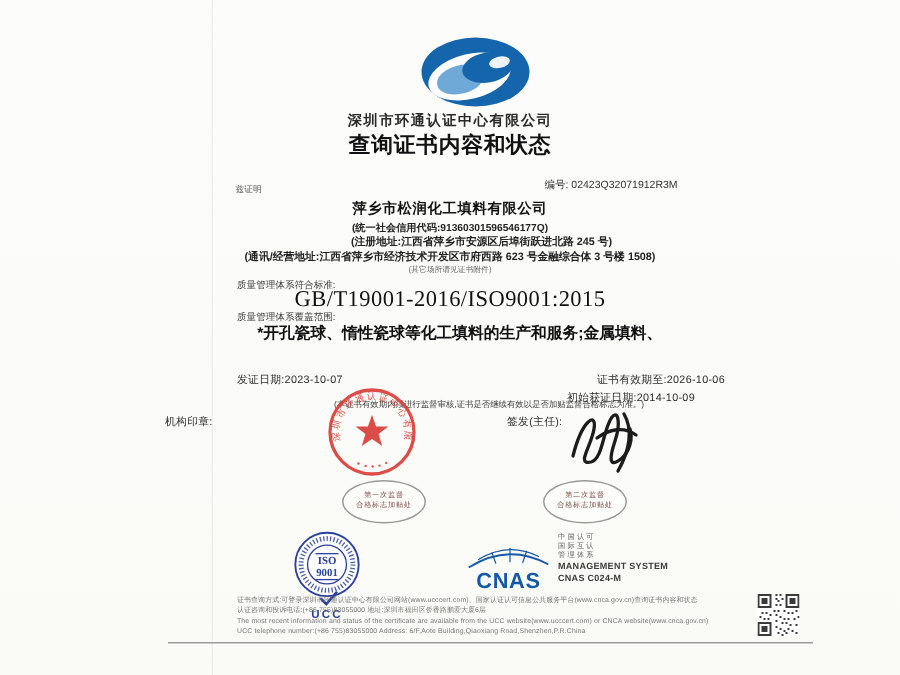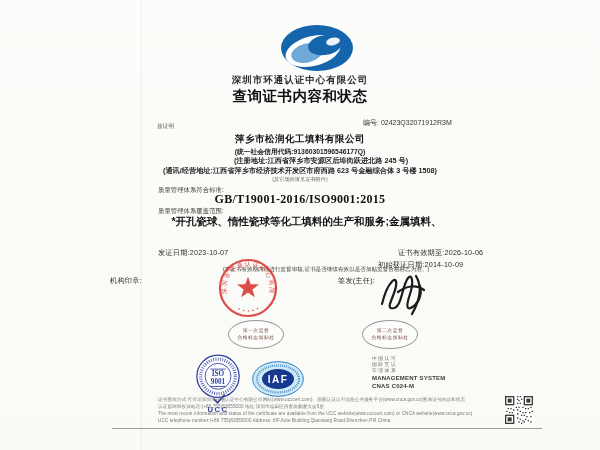--- a/index.html
+++ b/index.html
@@ -49,21 +49,21 @@
   <div class="abs" style="left:363px;top:118px;font-size:7px;color:#333;">编号: 02423Q32071912R3M</div>
   <div class="abs" style="left:157px;top:122px;font-size:5.8px;color:#555;">兹证明</div>
 
   <div class="abs ctr" style="top:133px;font-size:9.5px;font-weight:bold;color:#111;letter-spacing:0.5px;">萍乡市松润化工填料有限公司</div>
   <div class="abs ctr addr" style="top:147px;font-size:6.8px;">(统一社会信用代码:91360301596546177Q)</div>
   <div class="abs ctr addr" style="top:156px;font-size:7.2px;margin-left:42px;">(注册地址:江西省萍乡市安源区后埠街跃进北路 245 号)</div>
   <div class="abs ctr addr" style="top:166px;font-size:7.2px;">(通讯/经营地址:江西省萍乡市经济技术开发区市府西路 623 号金融综合体 3 号楼 1508)</div>
   <div class="abs ctr" style="top:176px;font-size:5.2px;color:#666;">(其它场所请见证书附件)</div>
 
   <div class="abs lbl" style="left:158px;top:186px;">质量管理体系符合标准:</div>
-  <div class="abs ctr serif" style="top:192px;font-size:12px;font-weight:bold;letter-spacing:0.3px;color:#111;text-align:center;">GB/T19001-2016/ISO9001:2015</div>
+  <div class="abs ctr serif" style="top:192px;font-size:15px;font-weight:normal;letter-spacing:0.3px;color:#111;text-align:center;">GB/T19001-2016/ISO9001:2015</div>
 
   <div class="abs lbl" style="left:158px;top:207px;">质量管理体系覆盖范围:</div>
   <div class="abs ctr" style="top:215px;font-size:10.5px;font-weight:bold;color:#111;padding-left:13px;">*开孔瓷球、惰性瓷球等化工填料的生产和服务;金属填料、</div>
 
   <div class="abs dateline" style="left:158px;top:248px;">发证日期:2023-10-07</div>
   <div class="abs dateline" style="left:398px;top:248px;">证书有效期至:2026-10-06</div>
   <div class="abs dateline" style="left:378px;top:260px;">初始获证日期:2014-10-09</div>
 
   <div class="abs" style="left:180px;top:266px;width:292px;text-align:center;font-size:5.6px;color:#3a3a3a;">(本证书有效期内须进行监督审核,证书是否继续有效以是否加贴监督合格标志为准。)</div>
 
@@ -117,29 +117,33 @@
       <circle cx="25" cy="23" r="13.5" fill="#ffffff" stroke="#2b3f9e" stroke-width="0.9"></circle>
       <line x1="17" y1="15.5" x2="33" y2="15.5" stroke="#2b3f9e" stroke-width="0.9"></line>
       <text x="25" y="23" text-anchor="middle" font-size="7.5" font-weight="bold" fill="#2b3f9e" font-family="Liberation Serif, serif">ISO</text>
       <text x="25" y="31" text-anchor="middle" font-size="7.5" font-weight="bold" fill="#2b3f9e" font-family="Liberation Serif, serif">9001</text>
       <line x1="17" y1="33.5" x2="33" y2="33.5" stroke="#2b3f9e" stroke-width="0.9"></line>
       <path d="M21 47 l3.5 3.5 l7 -8" fill="none" stroke="#2b3f9e" stroke-width="1.8" stroke-linecap="round"></path>
       <text x="25" y="60" text-anchor="middle" font-size="8" font-weight="bold" fill="#2b3f9e" letter-spacing="1.5">UCC</text>
     </svg>
   </div>
 
-  <div class="abs" style="left:252px;top:361px;">
-    <svg width="52" height="36" viewBox="0 0 52 36">
-      <ellipse cx="26" cy="18" rx="25.3" ry="17.3" fill="#cdeaf7" stroke="#2b7fc3" stroke-width="1"></ellipse>
-      <ellipse cx="26" cy="18" rx="21" ry="13.5" fill="none" stroke="#1b62ab" stroke-width="2.2" stroke-dasharray="0.8 1.2" opacity="0.8"></ellipse>
-      <ellipse cx="26" cy="18" rx="16" ry="10" fill="#16388f"></ellipse>
-      <text x="26" y="21.5" text-anchor="middle" font-size="10" font-weight="bold" fill="#ffffff" letter-spacing="1.5">IAF</text>
+
+  <div class="abs" style="left:310px;top:362px;">
+    <svg width="58" height="34" viewBox="0 0 58 34">
+      <g fill="none" stroke="#1458a8" stroke-linecap="round">
+        <path d="M3 16 Q29 0 55 14" stroke-width="1.3"></path>
+        <path d="M9 11 Q29 -1 49 9" stroke-width="0.8"></path>
+        <path d="M18 6.5 L20.5 13.5" stroke-width="0.8"></path>
+        <path d="M30 3.5 L30 12.5" stroke-width="0.8"></path>
+        <path d="M41 5.5 L38.5 13" stroke-width="0.8"></path>
+      </g>
+      <text x="29" y="30" text-anchor="middle" font-size="14.5" font-weight="bold" fill="#1458a8" letter-spacing="0.5">CNAS</text>
     </svg>
   </div>
-
 
   <div class="abs" style="left:372px;top:356px;">
     <div class="accr-cn">中国认可</div>
     <div class="accr-cn">国际互认</div>
     <div class="accr-cn">管理体系</div>
     <div class="accr-en" style="margin-top:1px;">MANAGEMENT SYSTEM</div>
     <div class="accr-en">CNAS C024-M</div>
   </div>
 
   <div class="abs" style="left:158px;top:397px;width:340px;">

